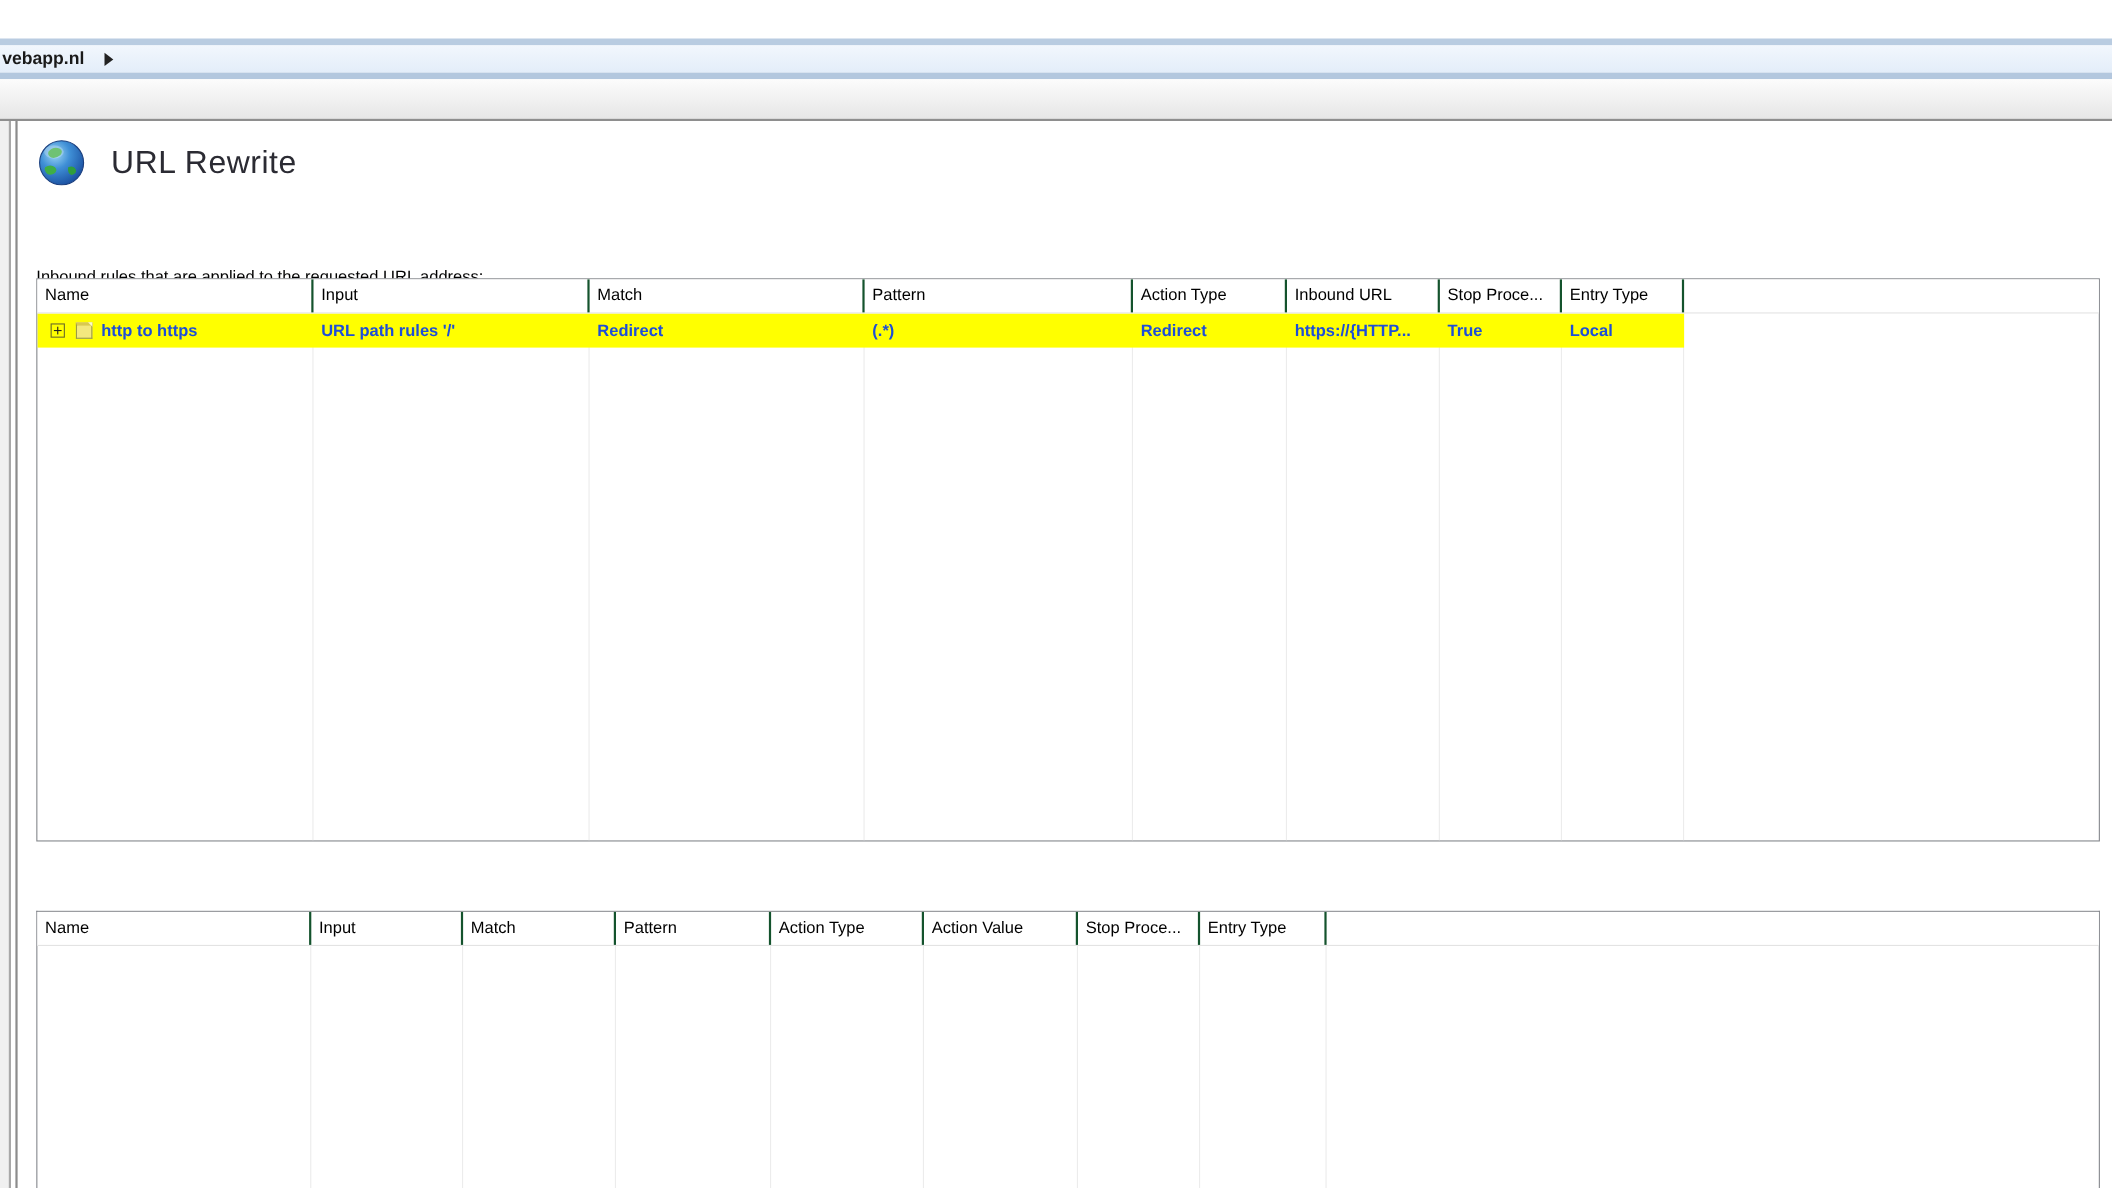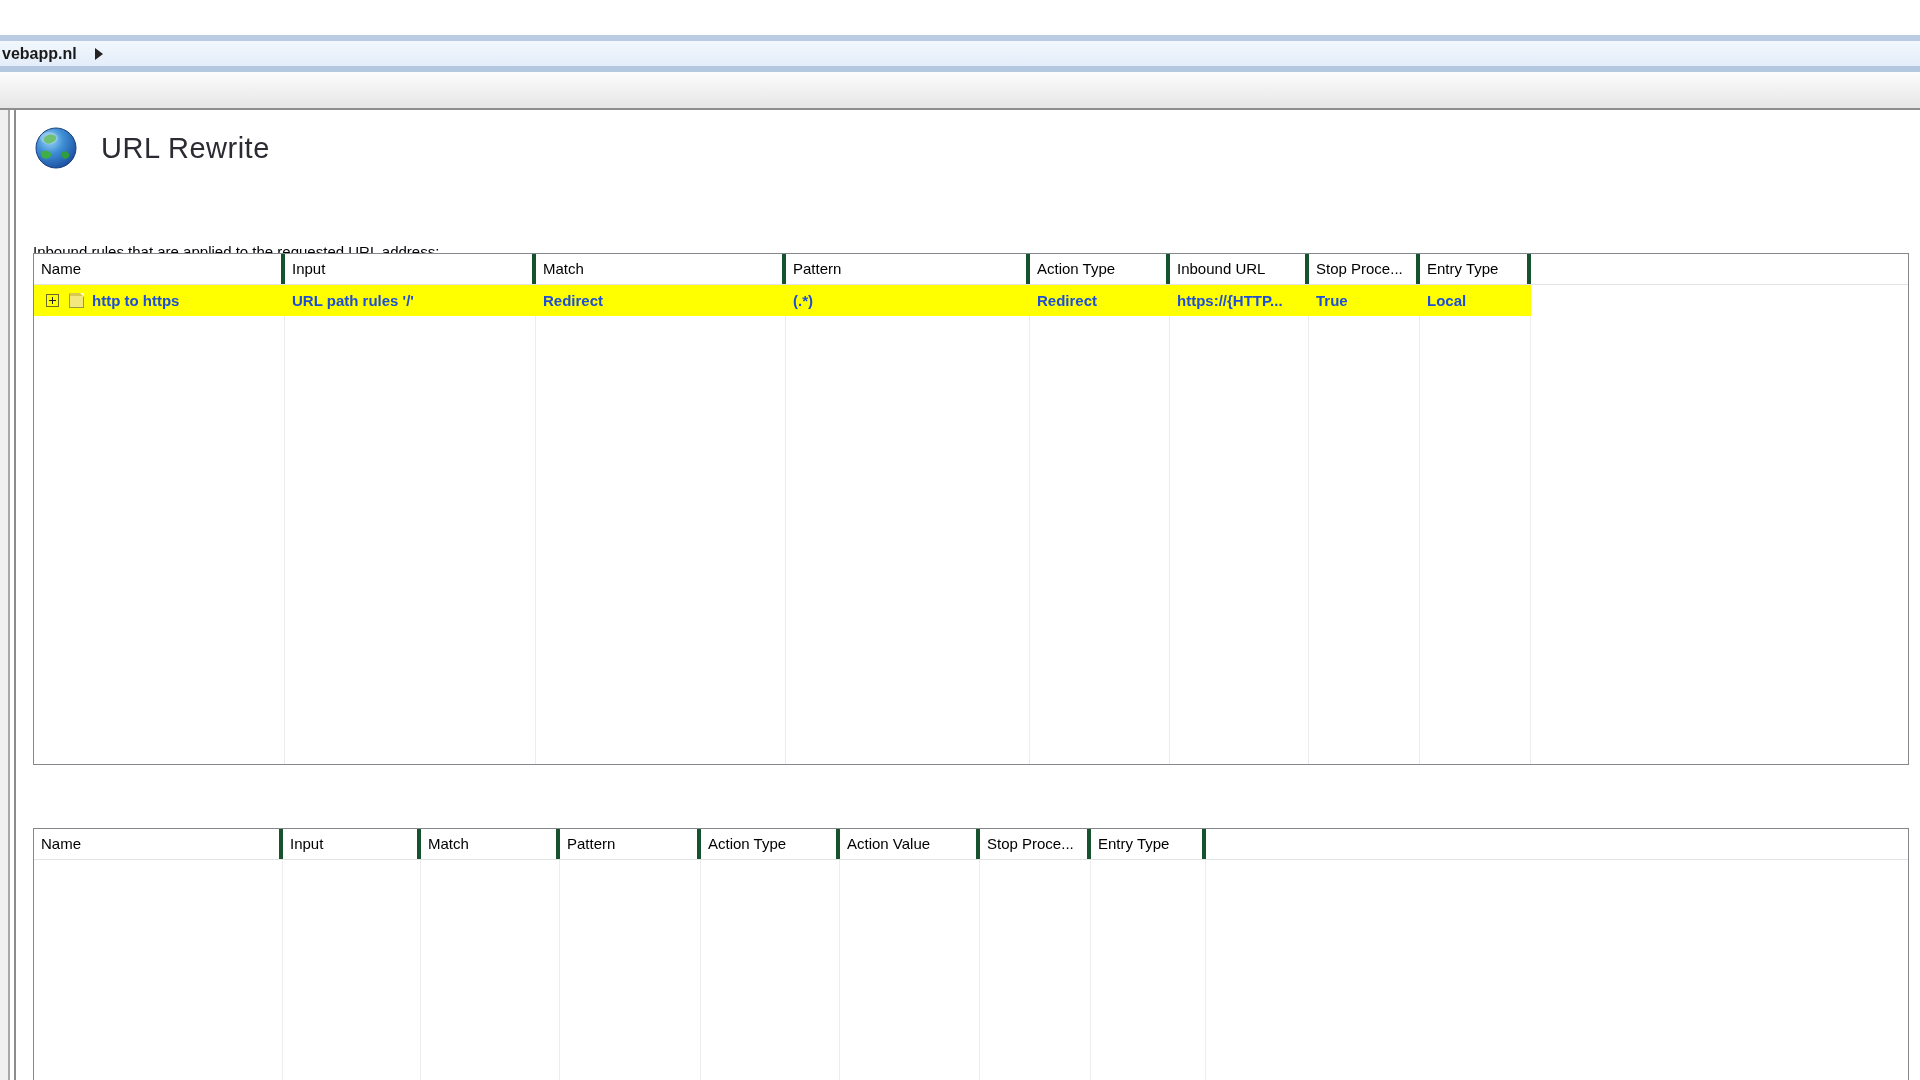--- a/index.html
+++ b/index.html
@@ -41,21 +41,21 @@
   .outbound-label { top:690px; }
 
   
   .rule-table { position:absolute; left:17px; width:1876px; border:1px solid #84878c; background:#fff; }
   .rule-table.inbound  { top:143px; height:512px; }
   .rule-table.outbound { top:718px; height:252px; border-bottom:none; }
 
   .thead { display:flex; height:31px; border-bottom:1px solid #e3e3e3; background:#fff;
            position:relative; z-index:2; }
   .th { font-size:15px; color:#000; line-height:30px; padding-left:7px;
-        border-right:4px solid #14532d; overflow:hidden; white-space:nowrap; }
+        border-right:2px solid #14532d; overflow:hidden; white-space:nowrap; }
   .th.fill { flex:1; border-right:none; }
 
   .tbody { position:relative; width:100%; height:calc(100% - 31px); overflow:hidden; }
   .gridline { position:absolute; top:0; bottom:0; width:1px; background:#ececec; }
 
   
   .inbound .c1{width:251px}.inbound .c2{width:251px}.inbound .c3{width:250px}.inbound .c4{width:244px}
   .inbound .c5{width:140px}.inbound .c6{width:139px}.inbound .c7{width:111px}.inbound .c8{width:111px}
   
   .outbound .c1{width:249px}.outbound .c2{width:138px}.outbound .c3{width:139px}.outbound .c4{width:141px}

